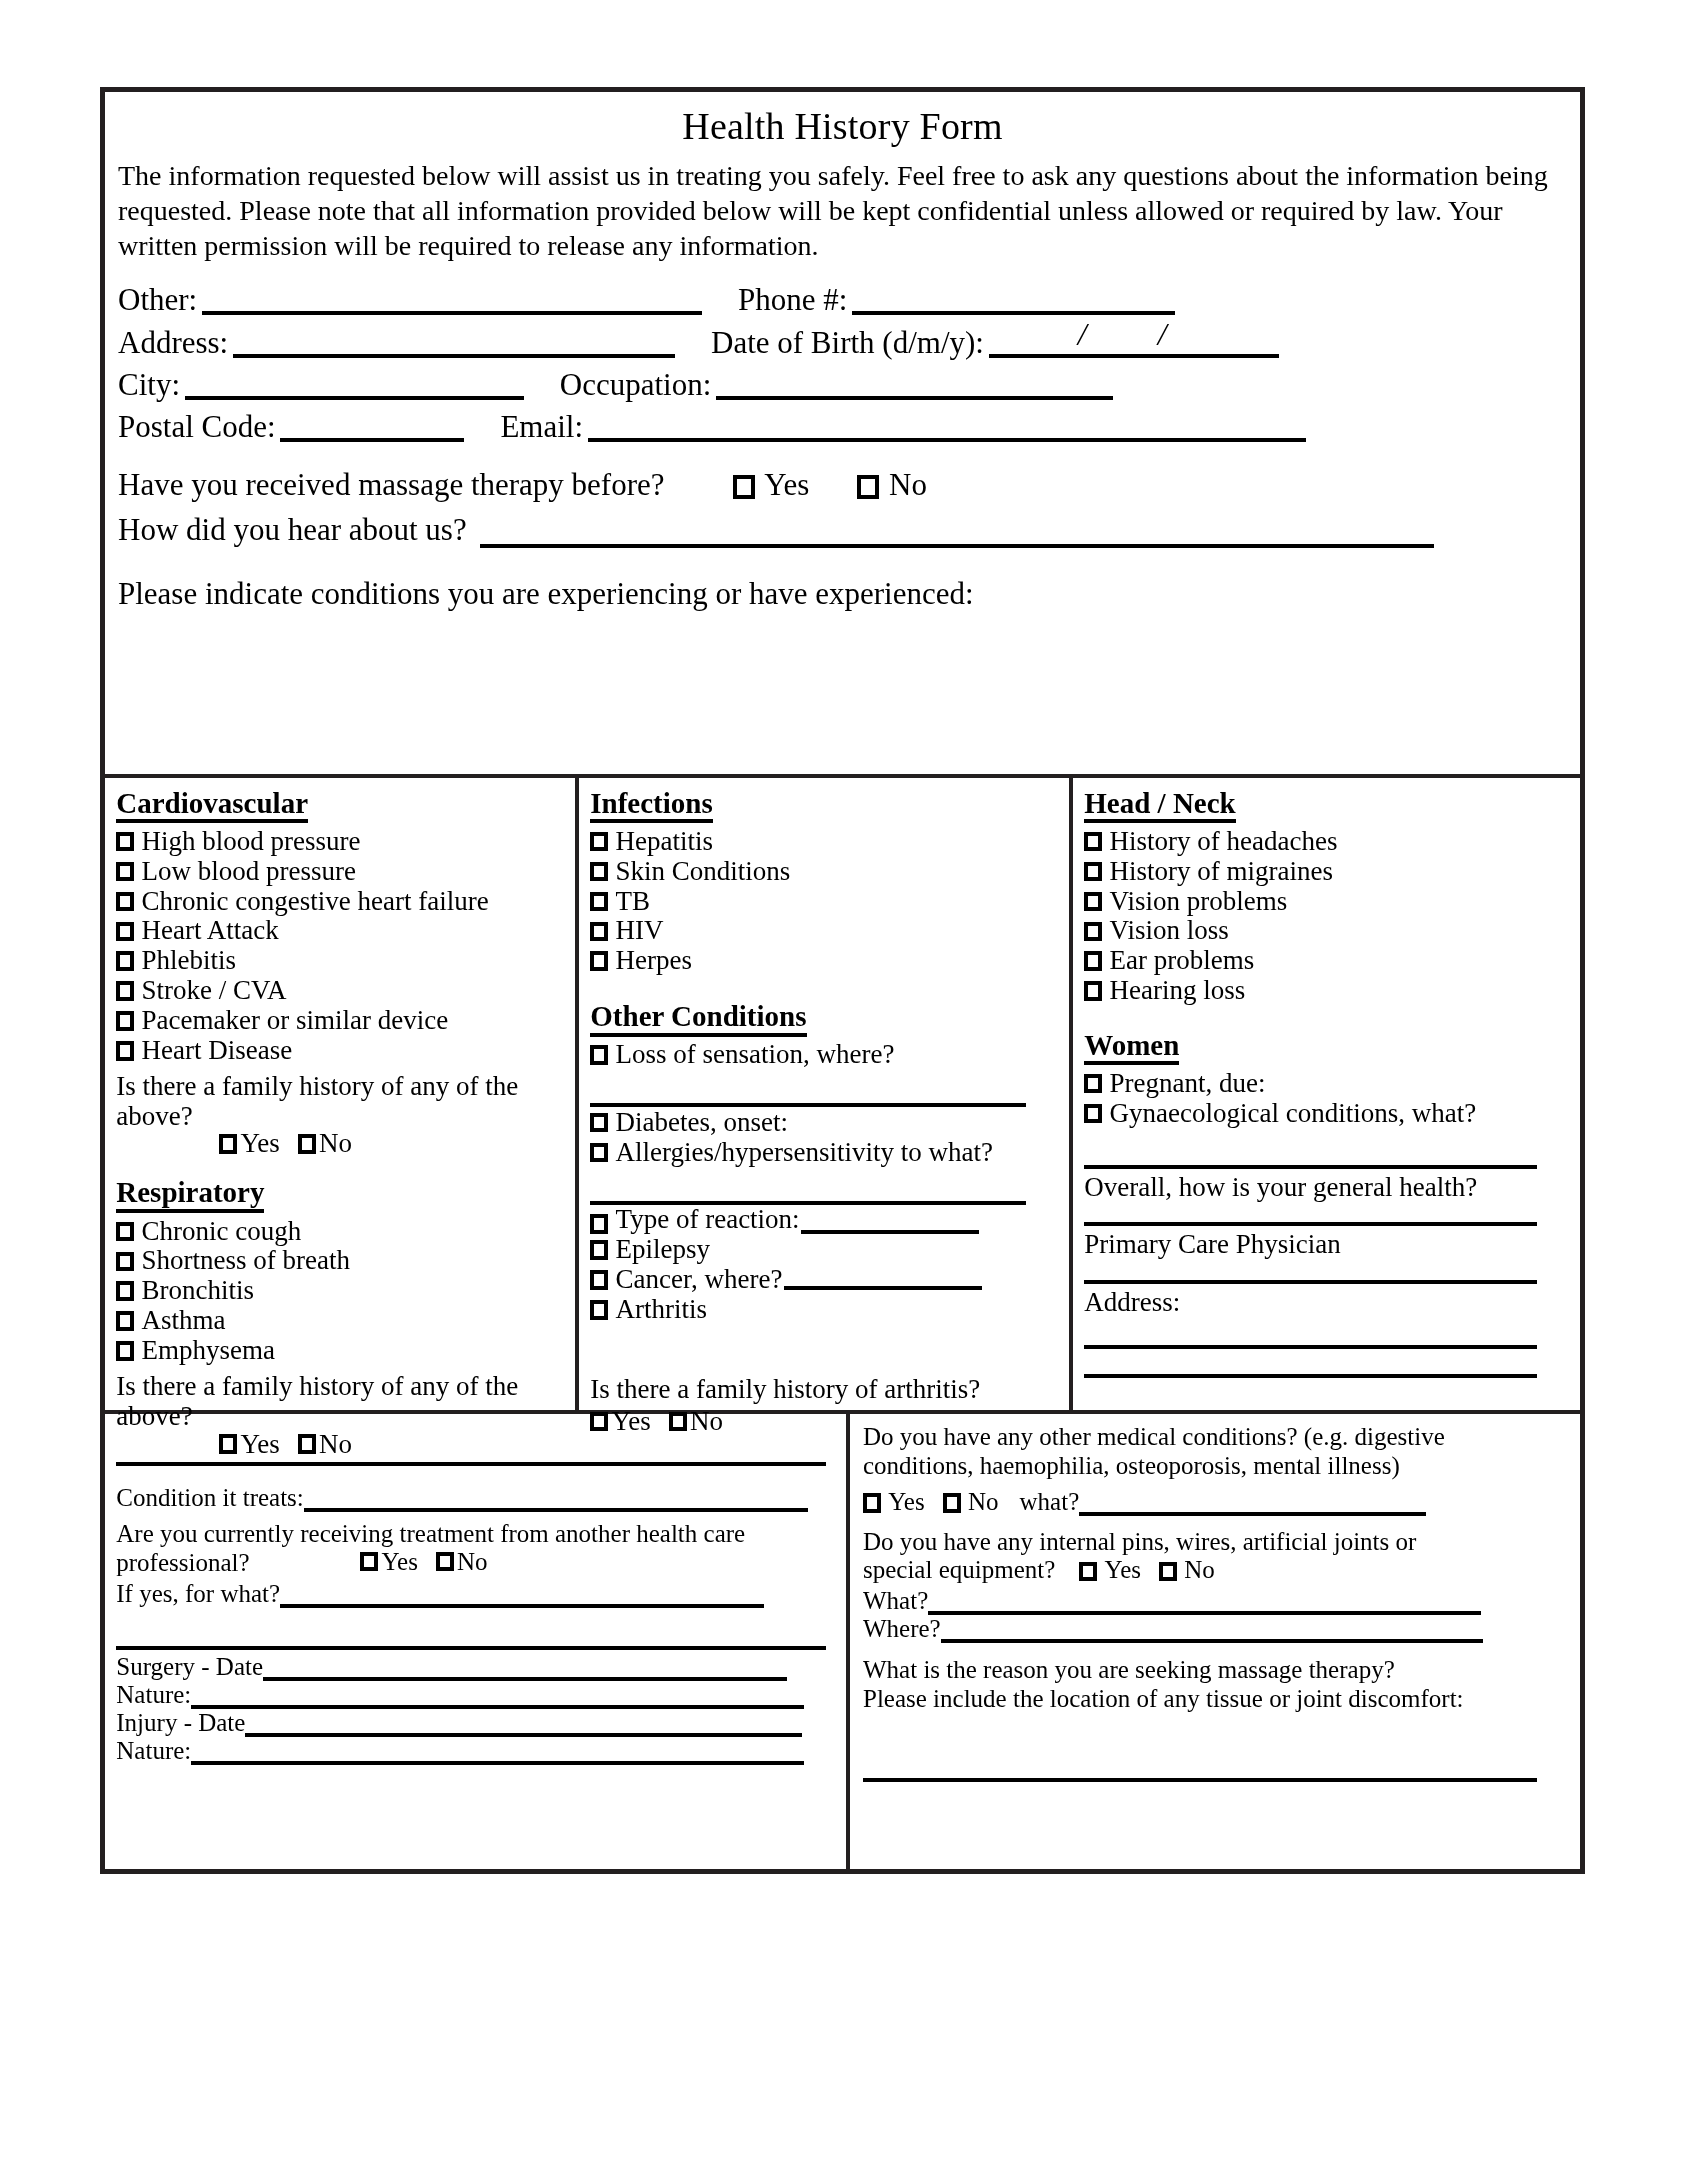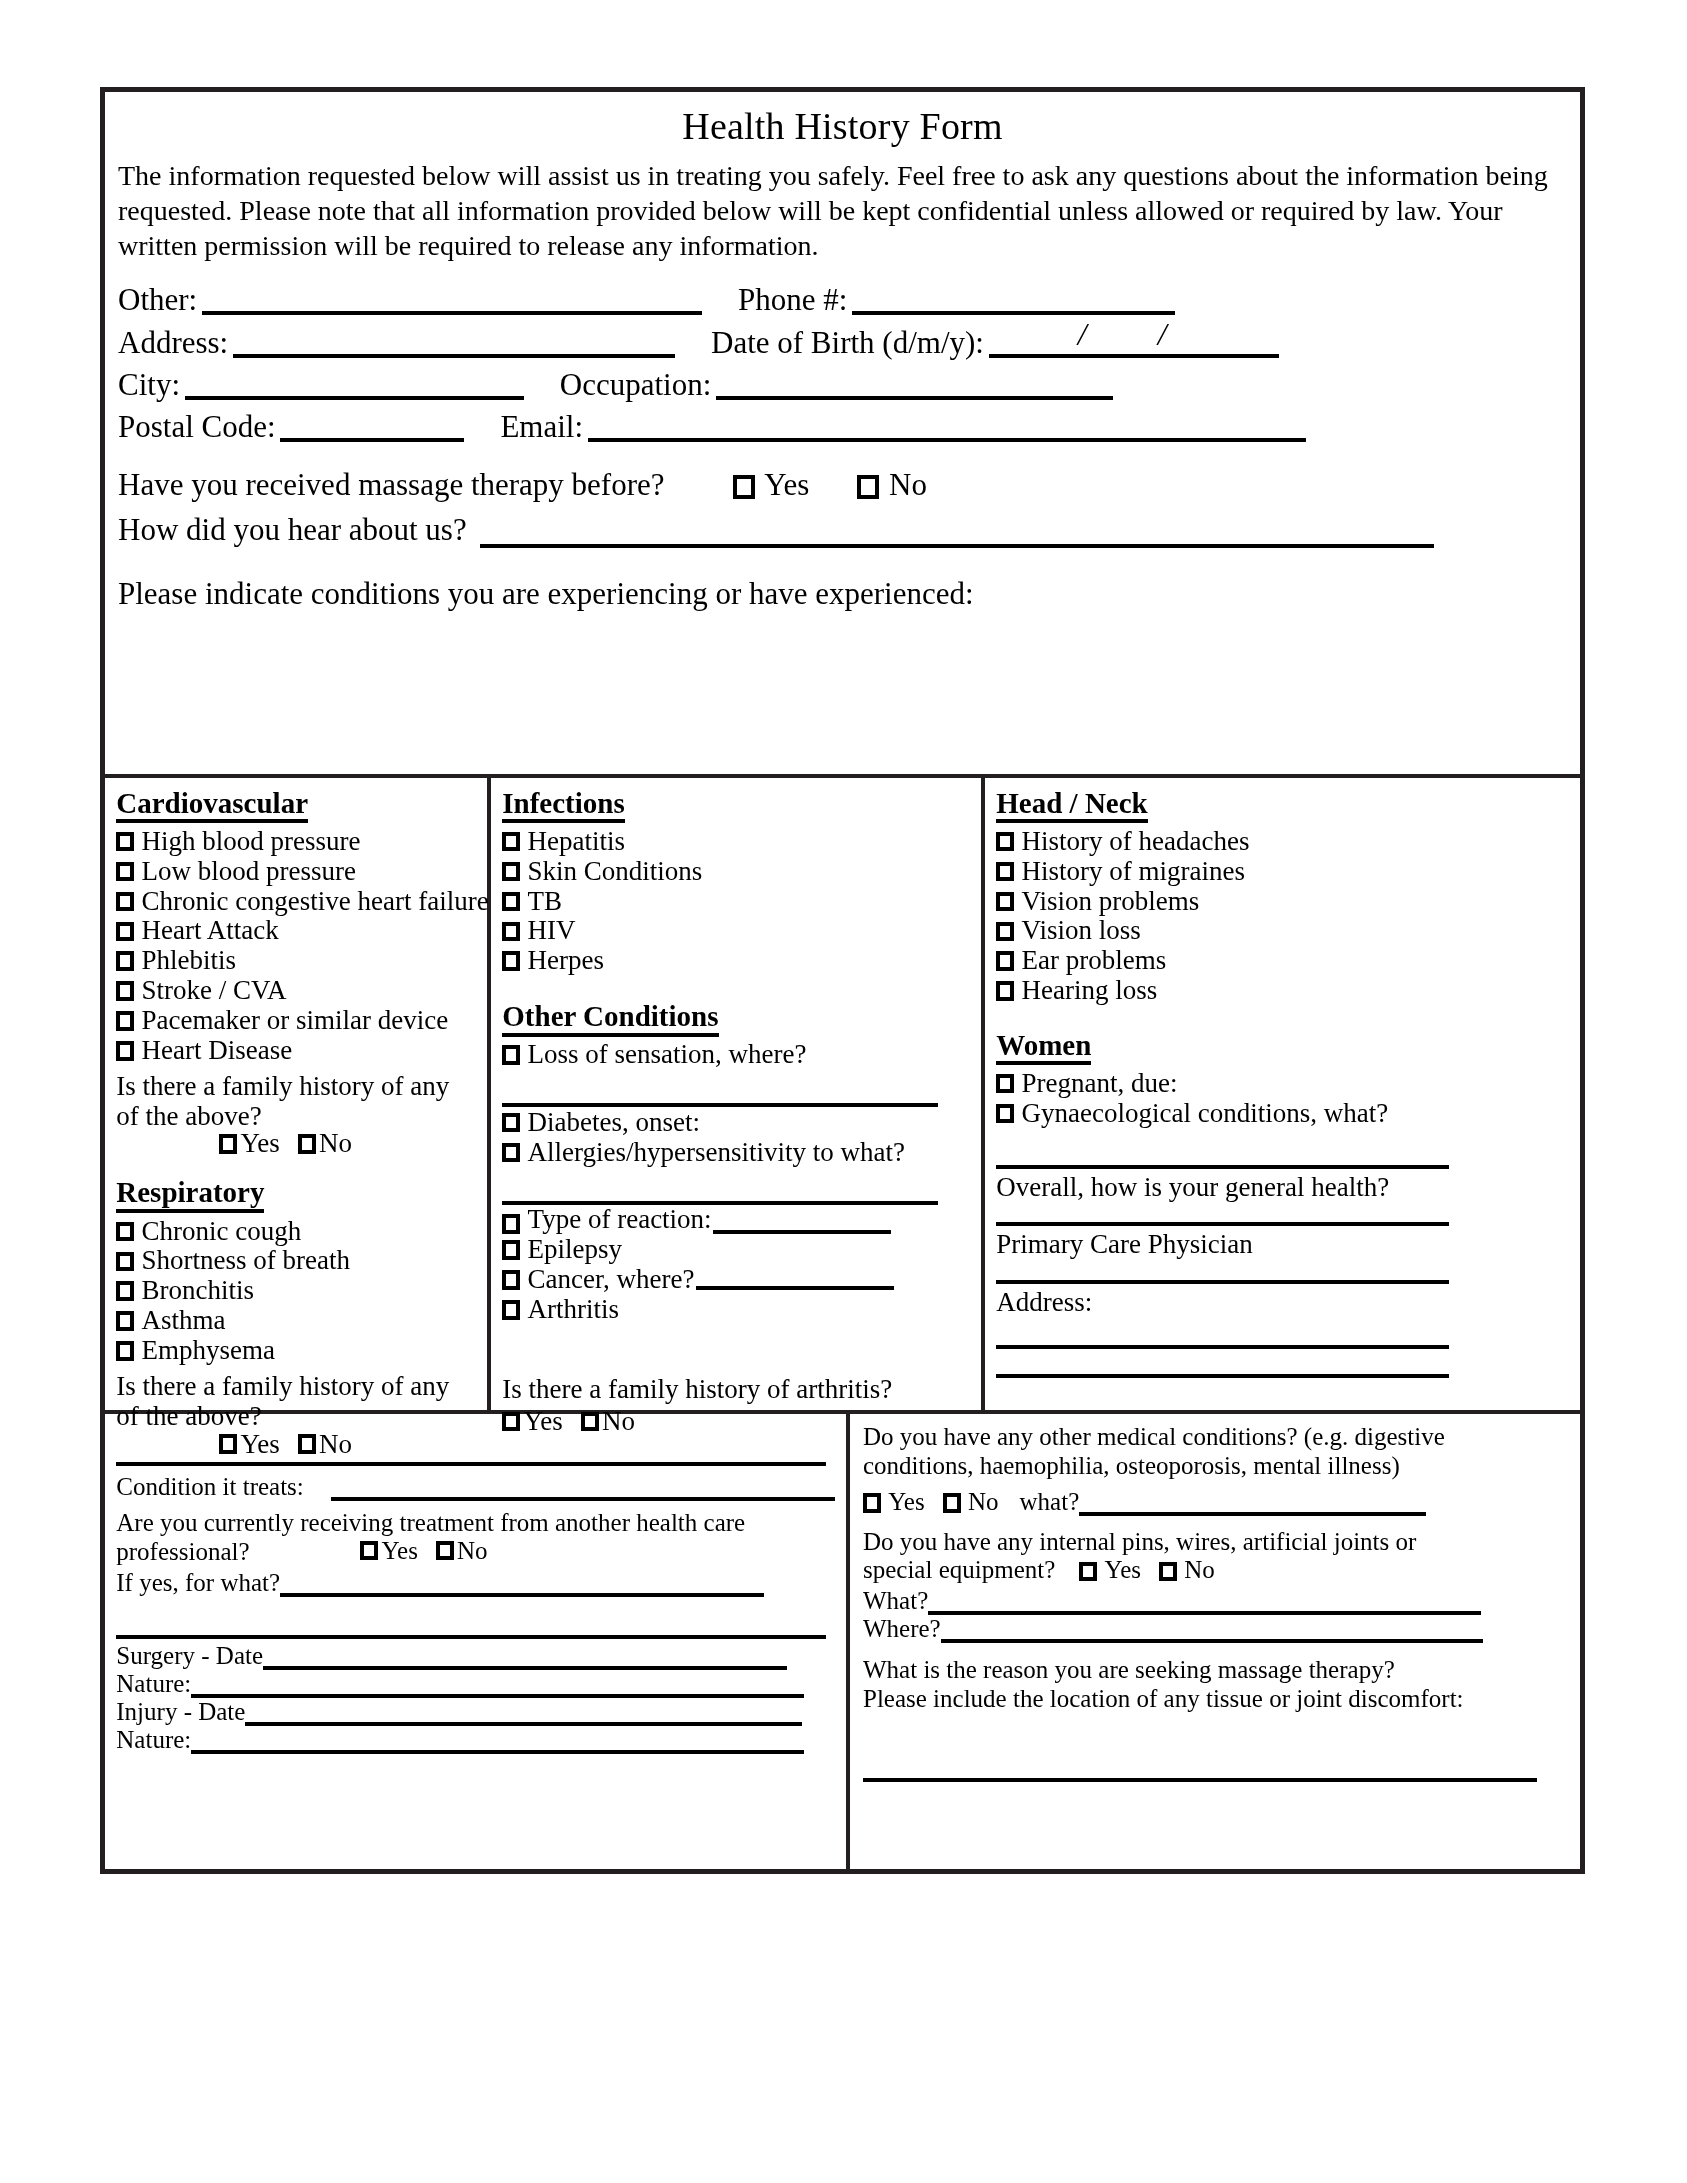--- a/index.html
+++ b/index.html
@@ -73,21 +73,21 @@
   .cond-grid {
     position:absolute;
     left: 0; right: 0;
     top: 682px;
     height: 640px;
     border-top: 4.8px solid #231f20;
     border-bottom: 4.8px solid #231f20;
     display: flex;
   }
   .cond-col { padding: 9.7px 11.3px 0 11.3px; position: relative; }
-  .cond-col.c1 { width: 386px; border-right: 4.8px solid #231f20; }
+  .cond-col.c1 { width: 474px; border-right: 4.8px solid #231f20; }
   .cond-col.c2 { width: 494px; border-right: 4.8px solid #231f20; }
   .cond-col.c3 { flex: 1; }
 
   .cat-head {
     font-weight: bold; font-size: 29px;
     display:inline-block;
     border-bottom: 4.8px solid #000;
     padding-bottom: 0.8px;
     margin-bottom: 4.8px;
     line-height: 1.05;
@@ -412,21 +412,21 @@
         <div class="blank-line" style="width:453px;height:32px;"></div>
         <div class="blank-line" style="width:453px;height:29px;"></div>
       </div>
     </div>
 
     <div class="bottom">
 
       <div class="bot-left">
         <div class="bfull" style="width:710px;margin-top:36px;"></div>
 
-        <div class="brow" style="margin-top:7px;justify-content:space-between;">
+        <div class="brow" style="margin-top:18px;">
           <span>Condition it treats:</span>
           <span class="bline" style="width:504px;"></span>
         </div>
 
         <div class="btxt" style="margin-top:6.5px;">Are you currently receiving treatment from another health care professional?</div>
         <div class="yn-inline" style="font-size:25px;margin-top:-29px;margin-left:244px;">
           <span class="chk-box"></span>
           <span>Yes</span>
           <span class="gapword"></span>
           <span class="chk-box"></span>

